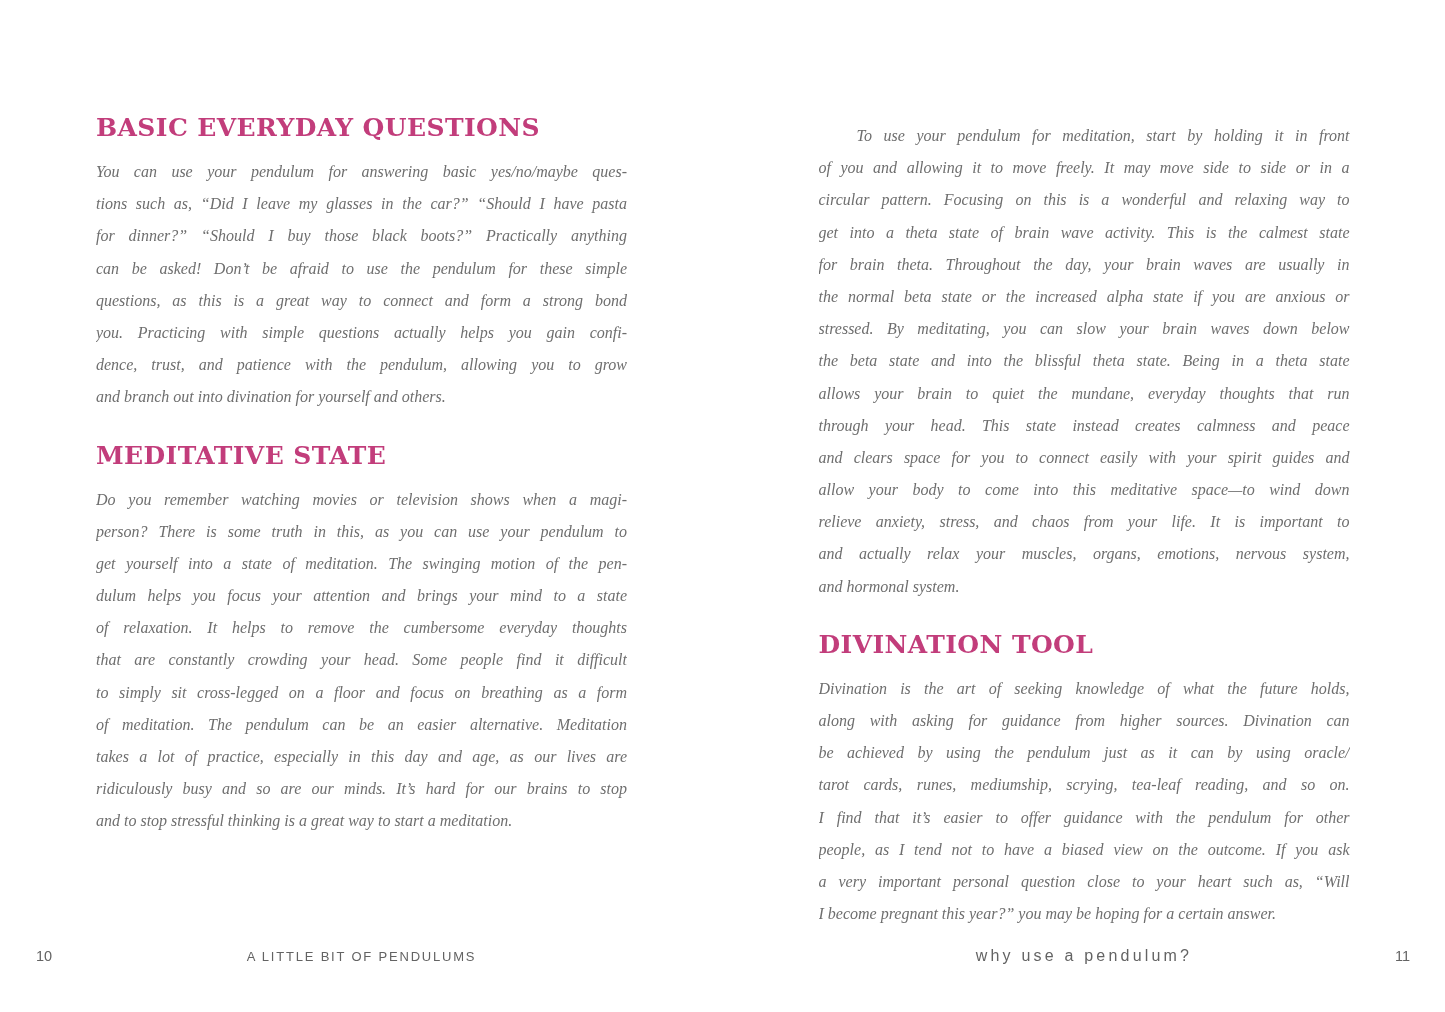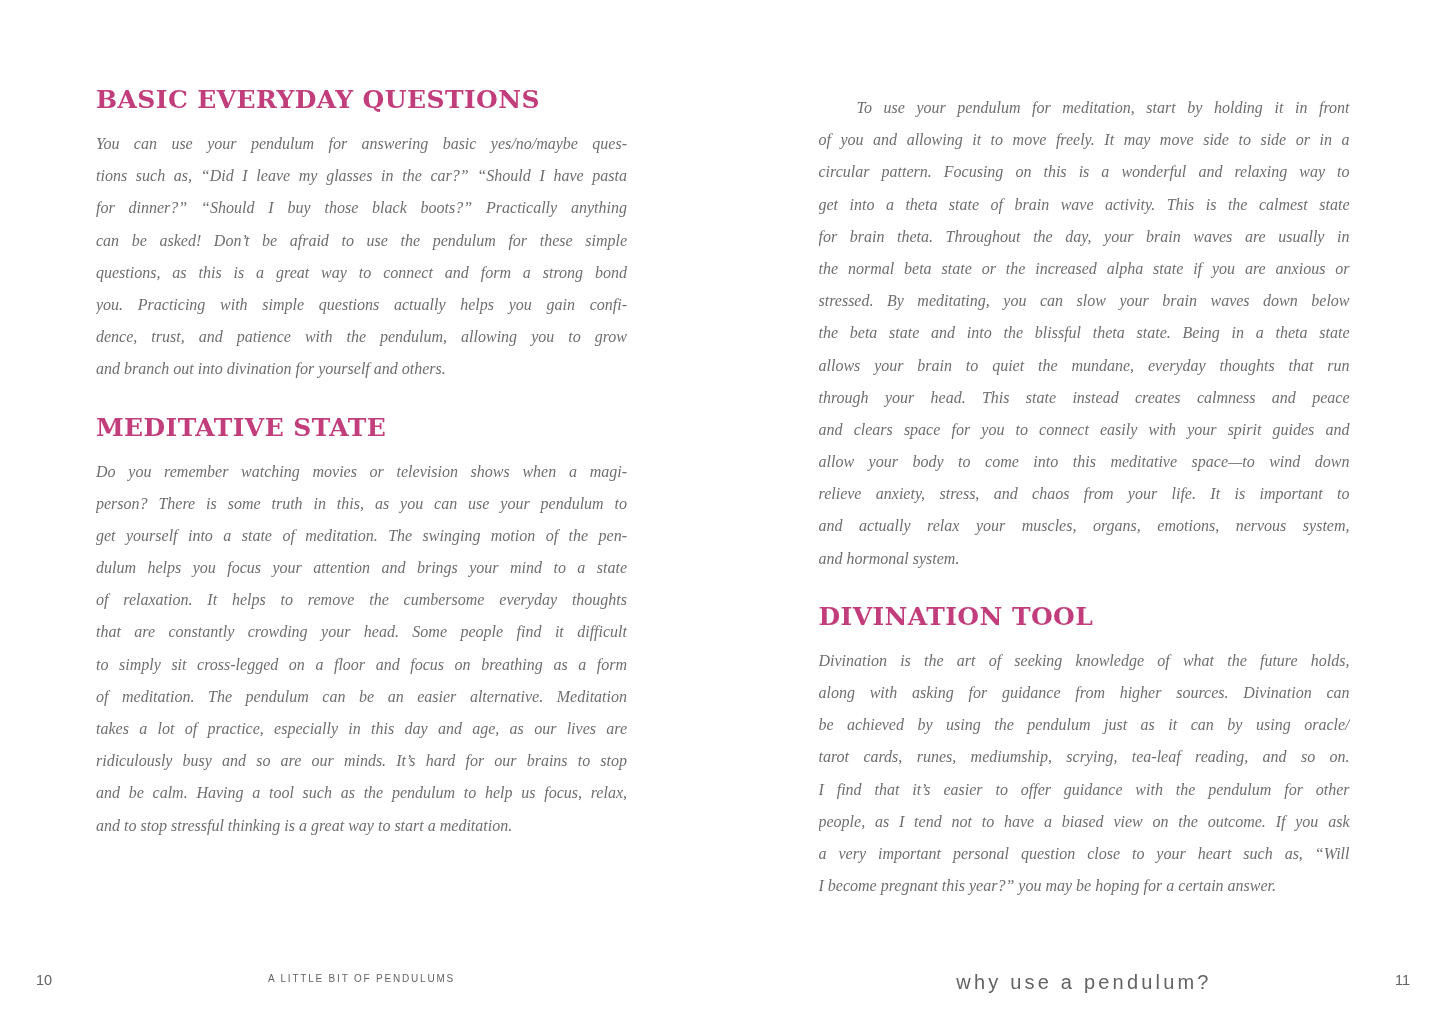--- a/index.html
+++ b/index.html
@@ -17,21 +17,21 @@
     font-family: "Liberation Serif", serif;
   }
   .page {
     position: relative;
     width: 50%;
     height: 100%;
   }
   .content {
     margin-left: 96px;
     width: 531px;
-    padding-top: 84px;
+    padding-top: 112px;
   }
   h2.section-heading {
     font-family: "DejaVu Serif", serif;
     font-weight: bold;
     color: var(--heading-pink, #c23d7b);
     font-size: 25px;
     line-height: 32px;
     letter-spacing: 0.4px;
     margin: 0 0 12px 0;
   }
@@ -61,33 +61,32 @@
     text-indent: 38px;
   }
   .page-footer {
     position: absolute;
     top: 946px;
     left: 0;
     right: 0;
     height: 22px;
     font-family: "Liberation Sans", sans-serif;
     color: var(--footer-text, #636363);
-    margin-top: 24px;
   }
   .footer-title {
     position: absolute;
     left: 96px;
     width: 531px;
     text-align: center;
-    font-size: 10px;
+    font-size: 13px;
     letter-spacing: 1.8px;
     top: 3px;
   }
   .footer-title.lowercase {
-    font-size: 20px;
+    font-size: 16px;
     letter-spacing: 3.2px;
     top: 1px;
   }
   .page-num {
     position: absolute;
     font-size: 14.5px;
     top: 2px;
   }
   .page-num.left-num { left: 36px; }
   .page-num.right-num { right: 35px; }
@@ -115,21 +114,20 @@
           <div class="line">Do you remember watching movies or television shows when a magi-</div>
           <div class="line">person? There is some truth in this, as you can use your pendulum to</div>
           <div class="line">get yourself into a state of meditation. The swinging motion of the pen-</div>
           <div class="line">dulum helps you focus your attention and brings your mind to a state</div>
           <div class="line">of relaxation. It helps to remove the cumbersome everyday thoughts</div>
           <div class="line">that are constantly crowding your head. Some people find it difficult</div>
           <div class="line">to simply sit cross-legged on a floor and focus on breathing as a form</div>
           <div class="line">of meditation. The pendulum can be an easier alternative. Meditation</div>
           <div class="line">takes a lot of practice, especially in this day and age, as our lives are</div>
           <div class="line">ridiculously busy and so are our minds. It’s hard for our brains to stop</div>
-          <div class="line">and be calm. Having a tool such as the pendulum to help us focus, relax,</div>
           <div class="line last">and to stop stressful thinking is a great way to start a meditation.</div>
         </div>
       </div>
     <footer class="page-footer">
       <span class="page-num left-num">10</span>
       <span class="footer-title">A LITTLE BIT OF PENDULUMS</span>
     </footer>
   </section>
 
   <section class="page page-right">

